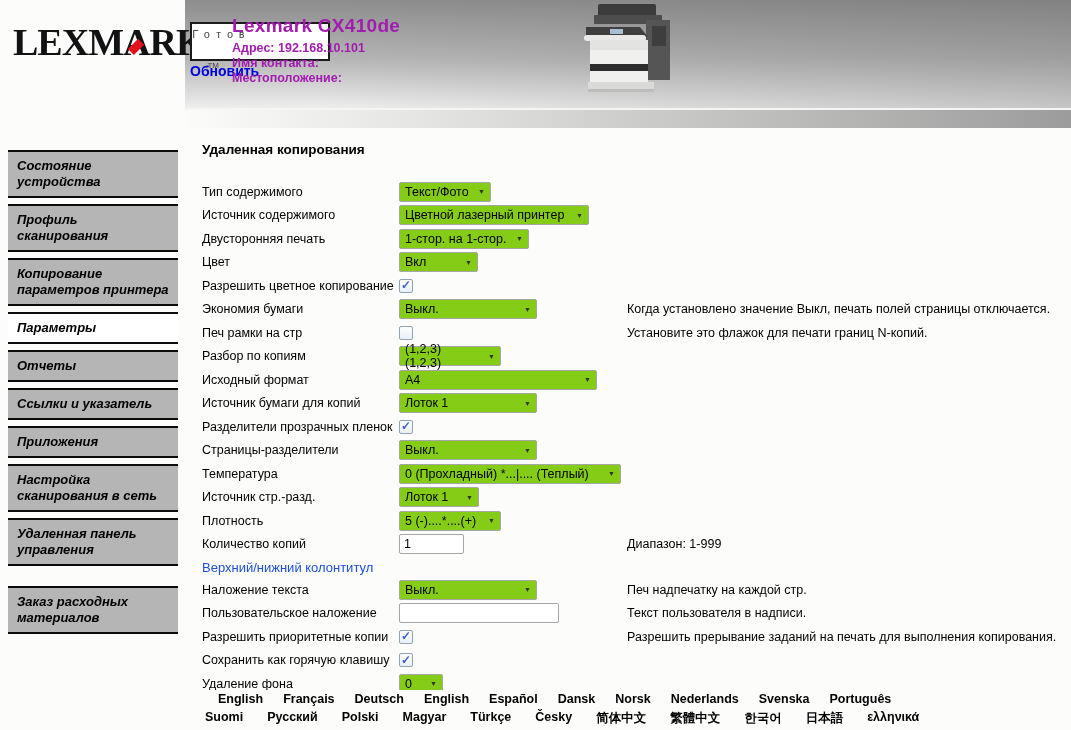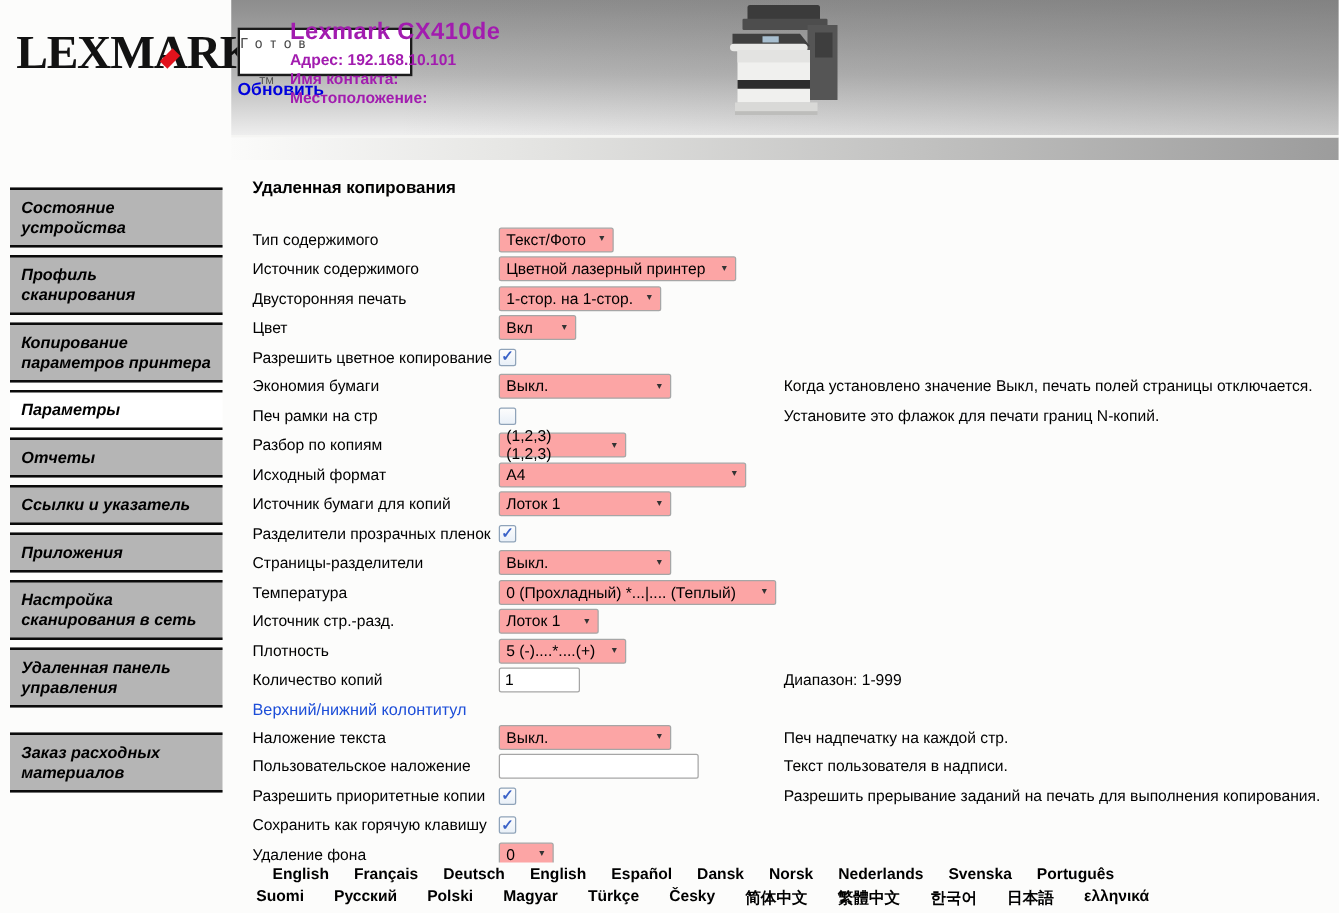--- a/index.html
+++ b/index.html
@@ -59,21 +59,21 @@
   .side-item.gap-top { margin-top:20px; }
   
   .content { position:absolute; left:202px; top:141px; width:866px; }
   .page-title { font-size:13.5px; font-weight:bold; line-height:17px; margin-bottom:22px; }
   .row { display:flex; align-items:center; height:23.5px; font-size:12.5px; }
   .lbl { width:197px; flex:none; }
   .ctrl { width:228px; flex:none; display:flex; align-items:center; }
   .note { white-space:nowrap; }
   .select {
     display:inline-flex; align-items:center; justify-content:space-between;
-    height:20px; border:1px solid #a6a6a6; border-radius:2px; background:#fca5a5;
+    height:20px; border:1px solid #a6a6a6; border-radius:2px; background:#84cc16;
     padding:0 5px; cursor:pointer; font-size:12.5px;
   }
   .select .arrow { font-size:7px; color:#333; margin-left:8px; flex:none; }
   .txt {
     height:20px; border:1px solid #a6a6a6; border-radius:2px; background:#fff;
     padding:0 4px; font-size:12.5px; font-family:"Liberation Sans",sans-serif;
   }
   .checkbox {
     width:14px; height:14px; border:1px solid #8fa3b9; border-radius:2px;
     background:linear-gradient(#fdfdfd,#e9f0f8);
@@ -168,21 +168,21 @@
           <span>1-стор. на 1-стор.</span>
           <span class="arrow">▼</span>
         </span>
       </span>
     <span class="note"></span>
   </div>
 
   <div class="row">
     <span class="lbl">Цвет</span>
     <span class="ctrl">
-        <span class="select" style="width:62px">
+        <span class="select" style="width:79px">
           <span>Вкл</span>
           <span class="arrow">▼</span>
         </span>
       </span>
     <span class="note"></span>
   </div>
 
   <div class="row">
     <span class="lbl">Разрешить цветное копирование</span>
     <span class="ctrl">

